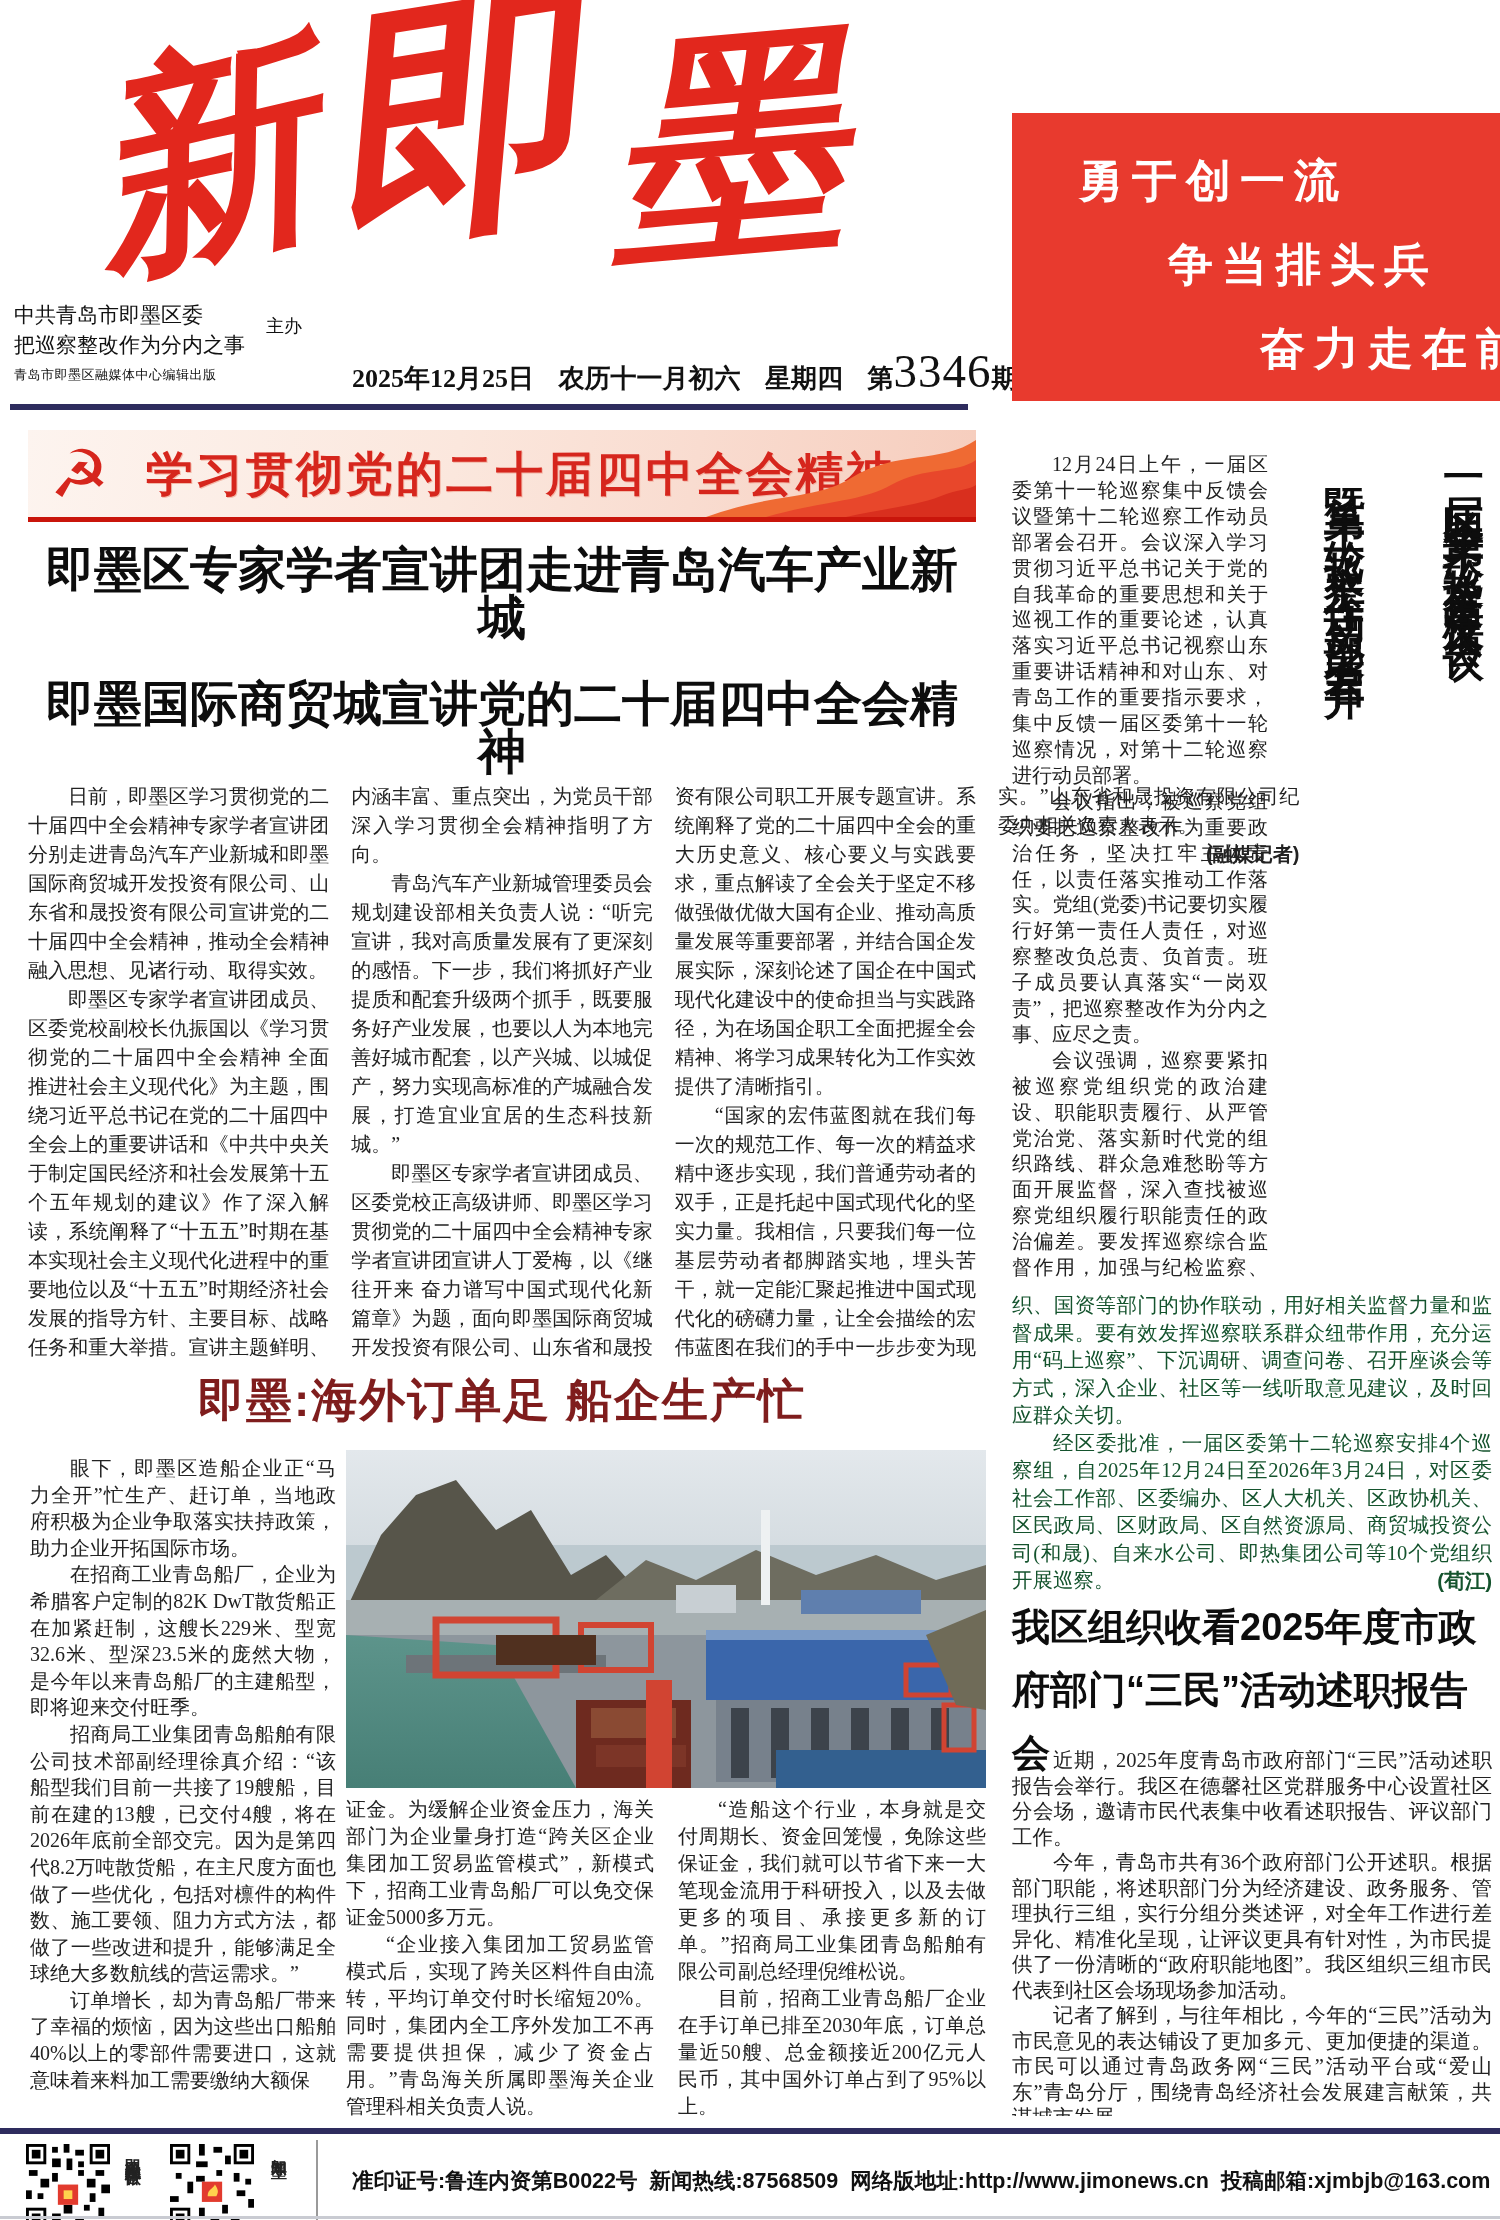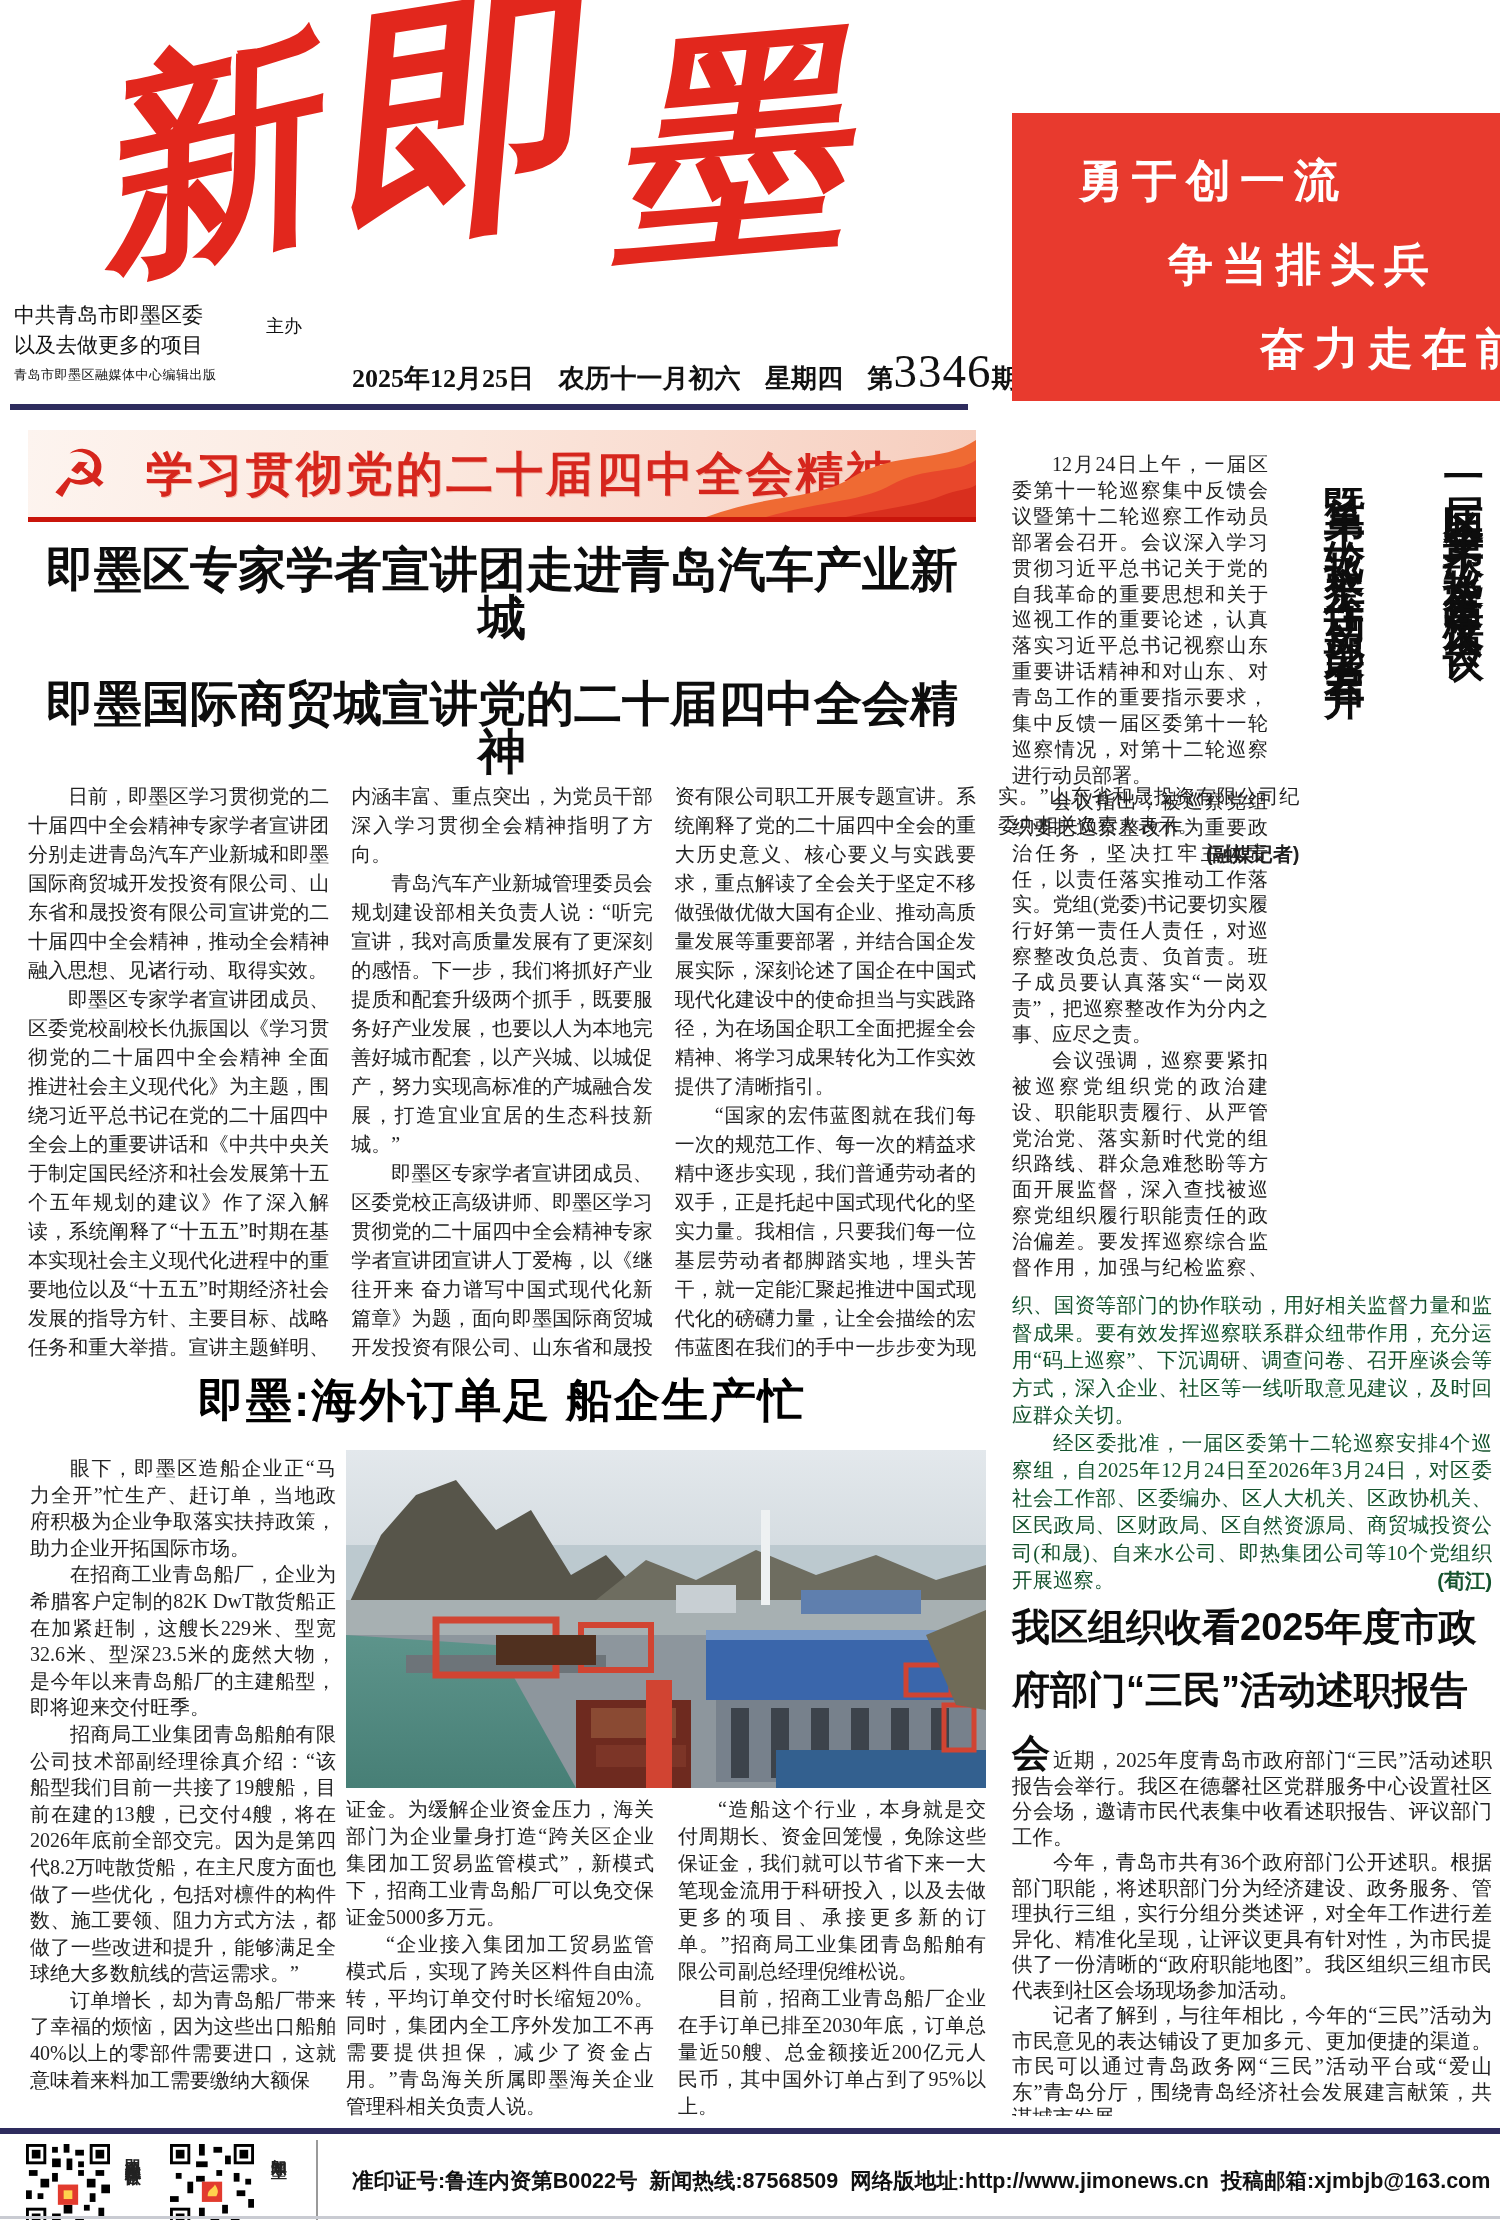--- a/index.html
+++ b/index.html
@@ -45,21 +45,21 @@
   .lead-headline .hl2{margin-top:38px;}
   .lead-cols{position:absolute;left:28px;top:782px;width:948px;height:582px;
              column-count:3;column-gap:22px;column-fill:auto;
              font-size:20px;line-height:29px;text-align:justify;color:#222;}
   p{margin:0;text-indent:2em;}
   .byline{text-align:right;text-indent:0;font-weight:bold;
           font-family:"Liberation Sans","DejaVu Sans",sans-serif;}
   
   .ship-headline{position:absolute;left:28px;top:1370px;width:948px;text-align:center;
                  font-family:"Liberation Sans","DejaVu Sans",sans-serif;font-weight:900;
-                 font-size:46px;color:#000000;letter-spacing:2px;}
+                 font-size:46px;color:#7f1d1d;letter-spacing:2px;}
   .ship-col1{position:absolute;left:30px;top:1455px;width:306px;height:670px;overflow:hidden;
              font-size:20px;line-height:26.6px;text-align:justify;color:#222;}
   .photo{position:absolute;left:346px;top:1450px;width:640px;height:338px;overflow:hidden;}
   .ship-under{position:absolute;left:346px;top:1796px;width:640px;height:332px;
               column-count:2;column-gap:24px;column-fill:auto;overflow:hidden;
               font-size:20px;line-height:27px;text-align:justify;color:#222;}
   .cont > p:first-child{text-indent:0;}
   
   .insp-narrow{position:absolute;left:1012px;top:452px;width:256px;height:830px;overflow:hidden;
                font-size:20px;line-height:25.9px;text-align:justify;color:#222;}
@@ -98,21 +98,21 @@
 <div class="page">
 
   <div class="calligraphy">
     <span class="c1">新</span>
     <span class="c2">即</span>
     <span class="c3">墨</span>
   </div>
 
   <div class="org-block">
     <div class="org1">中共青岛市即墨区委</div>
-    <div class="org2">以及去做更多的项目</div>
+    <div class="org2">把巡察整改作为分内之事</div>
     <div class="org-suffix">主办</div>
     <div class="publisher">青岛市即墨区融媒体中心编辑出版</div>
   </div>
 
   <div class="dateline">
     <span class="seg">2025年12月25日</span>
     <span class="seg">农历十一月初六</span>
     <span class="seg">星期四</span>
     <span>第</span><span class="issue-num">3346</span><span>期</span>
   </div>

